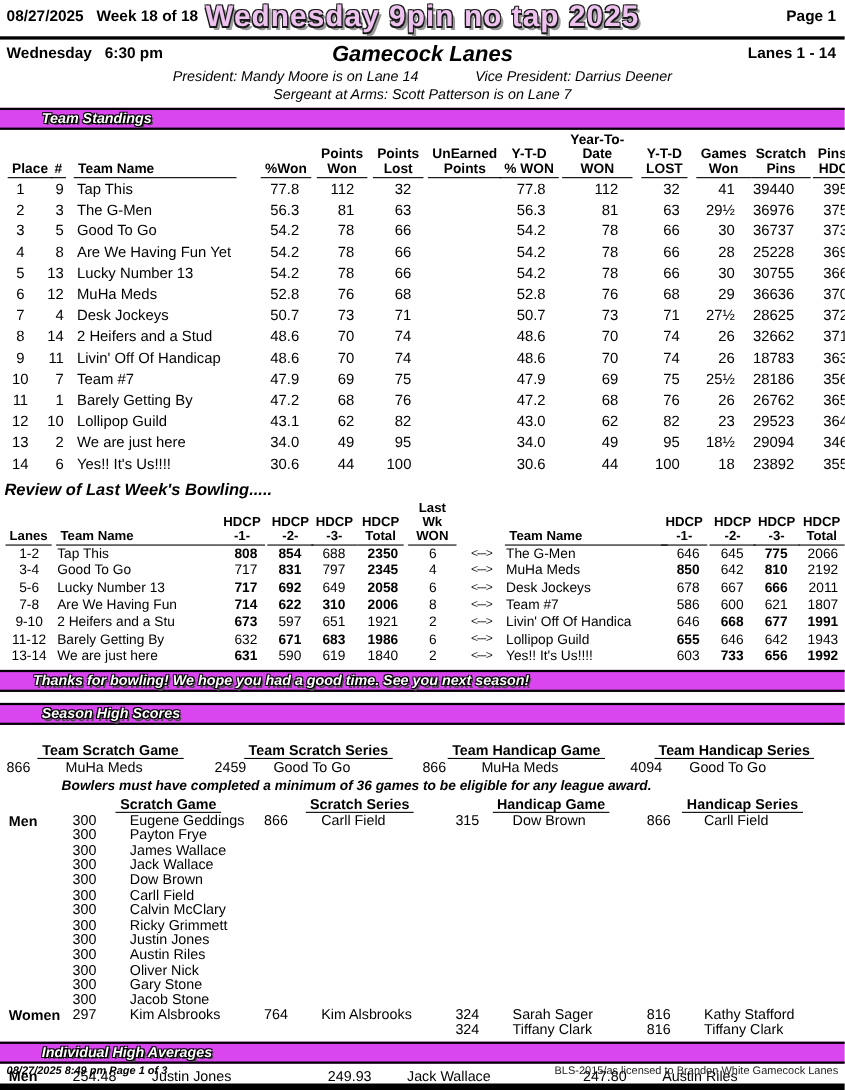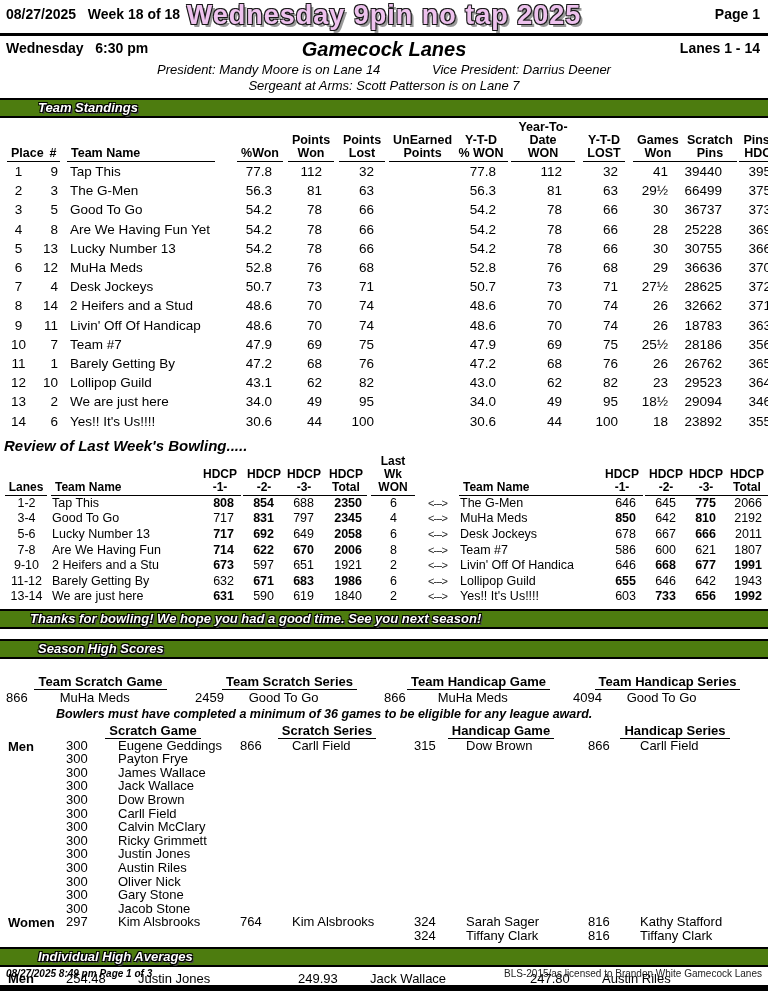--- a/index.html
+++ b/index.html
@@ -18,21 +18,21 @@
   }
   .hdr-page{position:absolute;right:8px;top:6px;font-weight:bold;font-size:14px;}
   .hdr-row2{position:relative;height:26px;}
   .hdr-daytime{position:absolute;left:6px;top:4px;font-weight:bold;font-size:14px;}
   .hdr-center{position:absolute;left:0;right:0;top:2px;text-align:center;font-size:20px;font-weight:bold;font-style:italic;}
   .hdr-lanes{position:absolute;right:8px;top:4px;font-weight:bold;font-size:14px;}
   .officers{text-align:center;font-style:italic;font-size:13px;line-height:16px;}
   .officers .gap{display:inline-block;width:48px;}
   
   .bar{
-    background:#4d7c0f;border-top:2px solid #000;border-bottom:2px solid #000;
+    background:#d946ef;border-top:2px solid #000;border-bottom:2px solid #000;
     height:16px;line-height:15px;padding-left:38px;margin-top:4px;
   }
   .bar-text{
     font-weight:bold;font-style:italic;font-size:13px;color:#fff;
     text-shadow:-1px -1px 0 #000,1px -1px 0 #000,-1px 1px 0 #000,1px 1px 0 #000,2px 2px 0 #4a4a4a;
   }
   .bar.thanks{padding-left:30px;}
   
   table{border-collapse:collapse;table-layout:fixed;}
   th{font-weight:bold;vertical-align:bottom;text-align:center;padding:0 1px;}
@@ -172,21 +172,21 @@
         <td class="c-num">3</td>
         <td class="c-team">The G-Men</td>
         <td class="c-pct">56.3</td>
         <td class="c-pw">81</td>
         <td class="c-pl">63</td>
         <td class="c-ue"></td>
         <td class="c-ypct">56.3</td>
         <td class="c-ywon">81</td>
         <td class="c-ylost">63</td>
         <td class="c-games">29½</td>
-        <td class="c-scratch">66499</td>
+        <td class="c-scratch">36976</td>
         <td class="c-pins">37543</td>
       </tr>
       <tr>
         <td class="c-place">3</td>
         <td class="c-num">5</td>
         <td class="c-team">Good To Go</td>
         <td class="c-pct">54.2</td>
         <td class="c-pw">78</td>
         <td class="c-pl">66</td>
         <td class="c-ue"></td>
@@ -454,21 +454,21 @@
         <td class="c-h1">678</td>
         <td class="c-h2">667</td>
         <td class="c-h3 bold">666</td>
         <td class="c-total2">2011</td>
       </tr>
       <tr>
         <td class="c-lanes">7-8</td>
         <td class="c-team">Are We Having Fun</td>
         <td class="c-g1 bold">714</td>
         <td class="c-g2 bold">622</td>
-        <td class="c-g3 bold">670</td>
+        <td class="c-g3 bold">310</td>
         <td class="c-total bold">2006</td>
         <td class="c-won">8</td>
         <td class="c-arrow">&lt;---&gt;</td>
         <td class="c-team2">Team #7</td>
         <td class="c-h1">586</td>
         <td class="c-h2">600</td>
         <td class="c-h3">621</td>
         <td class="c-total2">1807</td>
       </tr>
       <tr>

